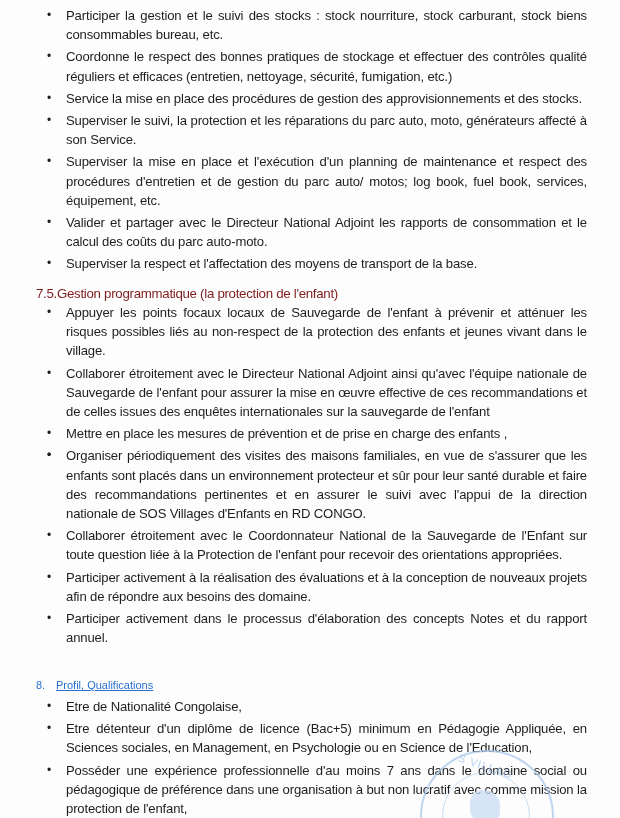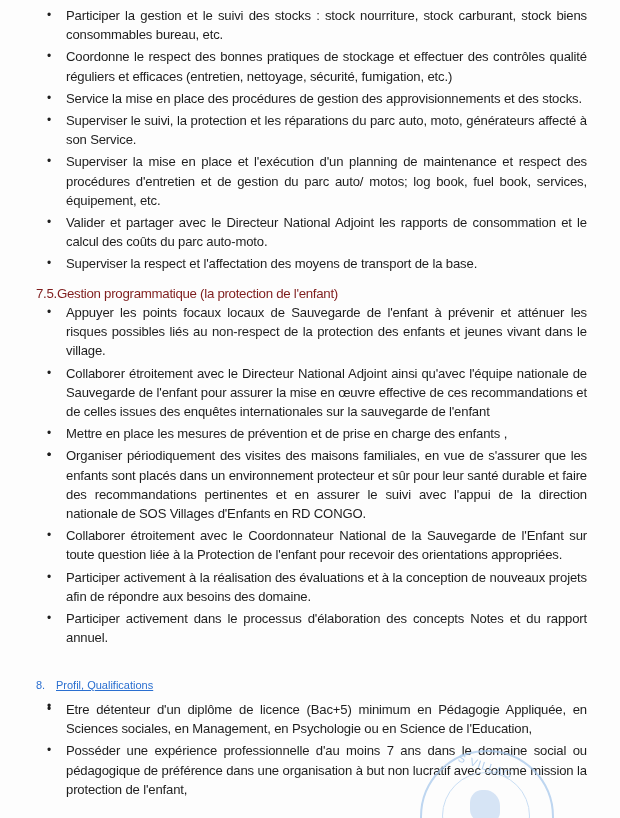--- a/index.html
+++ b/index.html
@@ -44,21 +44,21 @@
     <li><span class="bullet">•</span><span>Collaborer étroitement avec le Coordonnateur National de la Sauvegarde de l'Enfant sur toute question liée à la Protection de l'enfant pour recevoir des orientations appropriées.</span></li>
     <li><span class="bullet">•</span><span>Participer activement à la réalisation des évaluations et à la conception de nouveaux projets afin de répondre aux besoins des domaine.</span></li>
     <li><span class="bullet">•</span><span>Participer activement dans le processus d'élaboration des concepts Notes et du rapport annuel.</span></li>
   </ul>
 
   <div class="sec8">
     <span class="num">8.</span><span class="t">Profil, Qualifications</span>
   </div>
 
   <ul class="blist" style="top:697px;">
-    <li><span class="bullet">•</span></li>
+    <li><span class="bullet">•</span><span>Etre de Nationalité Congolaise,</span></li>
     <li><span class="bullet">•</span><span>Etre détenteur d'un diplôme de licence (Bac+5) minimum en Pédagogie Appliquée, en Sciences sociales, en Management, en Psychologie ou en Science de l'Education,</span></li>
     <li><span class="bullet">•</span><span>Posséder une expérience professionnelle d'au moins 7 ans dans le domaine social ou pédagogique de préférence dans une organisation à but non lucratif avec comme mission la protection de l'enfant,</span></li>
   </ul>
 
   <div class="stamp">
     <div class="inner"></div>
     <div class="txt">S VILLAG</div>
     <div class="fig"></div>
   </div>
 </div>

